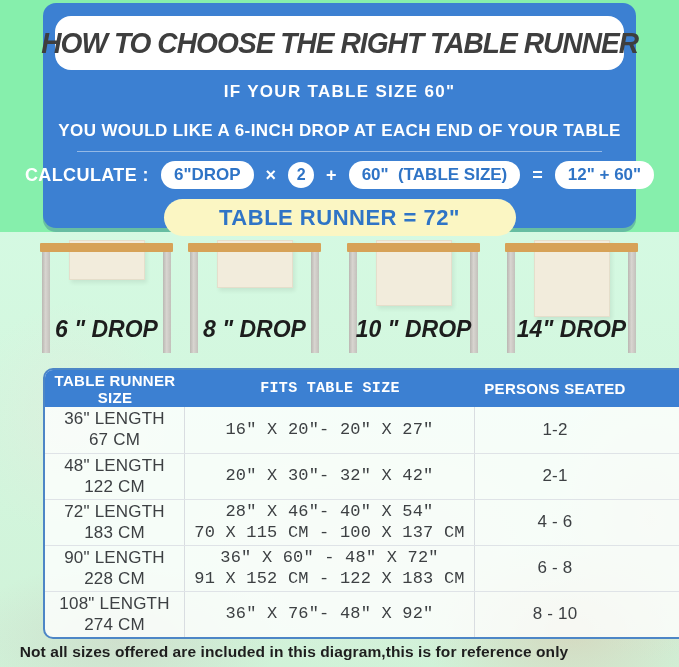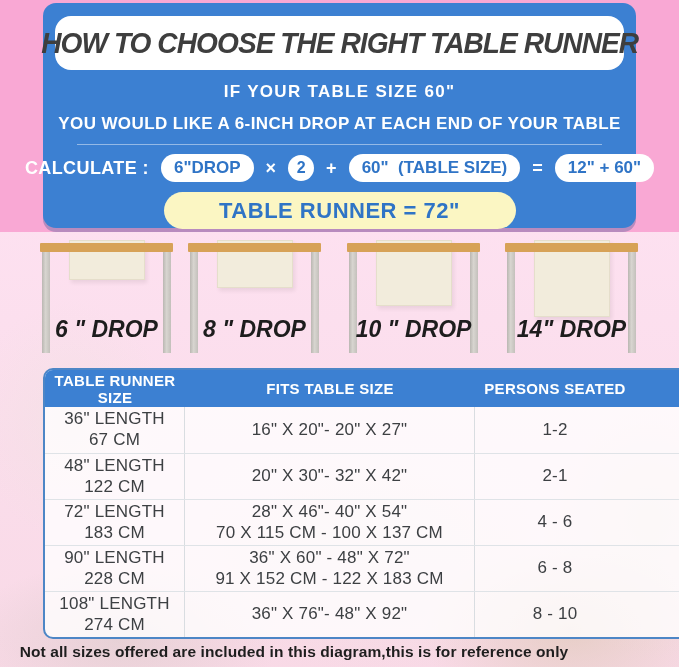--- a/index.html
+++ b/index.html
@@ -1,19 +1,19 @@
 <!DOCTYPE html>
 <html><head>
 <meta charset="utf-8">
 <style>
   * { margin:0; padding:0; box-sizing:border-box; }
   html,body { background:#ffffff; }
   .canvas {
     position:relative; width:679px; height:667px; overflow:hidden;
-    background:#f9a8d4; font-family:"Liberation Sans", sans-serif;
+    background:#86efac; font-family:"Liberation Sans", sans-serif;
   }
 
   
   .blob { position:absolute; pointer-events:none; }
   .blob.b1 { left:420px; top:540px; width:300px; height:180px;
     background:radial-gradient(ellipse at center, rgba(216,196,172,.55), rgba(216,196,172,0) 70%); }
   .blob.b2 { left:-40px; top:560px; width:320px; height:160px;
     background:radial-gradient(ellipse at center, rgba(205,196,188,.40), rgba(205,196,188,0) 70%); }
   .blob.b3 { left:540px; top:380px; width:220px; height:280px;
     background:radial-gradient(ellipse at center, rgba(226,216,202,.45), rgba(226,216,202,0) 70%); }
@@ -33,21 +33,21 @@
   .title-box {
     margin-top:13px; height:54px; background:#ffffff; border-radius:16px;
     display:flex; align-items:center; justify-content:center;
   }
   .title-box span {
     font-size:29px; font-weight:bold; font-style:italic; color:#3e3e3e;
     letter-spacing:-1px; white-space:nowrap; transform:scaleX(.97);
   }
   .sub1 { margin-top:12px; text-align:center; color:#ffffff; font-weight:bold;
     font-size:17px; letter-spacing:1.3px; }
-  .sub2 { margin-top:12px; text-align:center; color:#ffffff; font-weight:bold;
+  .sub2 { margin-top:19px; text-align:center; color:#ffffff; font-weight:bold;
     font-size:17px; letter-spacing:.4px; white-space:nowrap; }
   .divider { margin:10px auto 0; width:525px; height:1px; background:rgba(255,255,255,.45); }
   .calc-row { margin-top:9px; display:flex; align-items:center; justify-content:center; gap:12px; }
   .calc-label { color:#ffffff; font-weight:bold; font-size:18px; letter-spacing:.4px; white-space:pre; }
   .pill { background:#ffffff; color:#2f74c6; font-weight:bold; font-size:17px;
     padding:4px 13px; border-radius:999px; white-space:pre; }
   .op { color:#ffffff; font-weight:bold; font-size:18px; }
   .num-circle { width:26px; height:26px; border-radius:50%; background:#ffffff;
     color:#2f74c6; font-weight:bold; font-size:16px; flex:0 0 26px;
     display:flex; align-items:center; justify-content:center; }
@@ -68,21 +68,21 @@
   .f3 .runner { height:66px; } .f4 .runner { height:77px; }
   .drop-label { position:absolute; left:0; right:0; top:78px; text-align:center;
     font-size:23px; font-weight:bold; font-style:italic; color:#1d1d1d; white-space:pre; }
 
   
   .size-table { position:absolute; left:43px; top:368px; width:679px;
     border:2px solid #4d86c6; border-radius:10px; overflow:hidden;
     background:rgba(255,255,255,.80); }
   .thead { display:flex; height:37px; background:#3c80d2; align-items:center; }
   .th { color:#ffffff; font-weight:bold; font-size:15px; letter-spacing:.3px; text-align:center; }
-  .c1 { width:140px; } .c2 { width:290px; } .c3 { width:160px; }
+  .c1 { width:140px; } .c2 { width:290px;font-family:Liberation Mono, monospace; } .c3 { width:160px; }
   .tr { display:flex; height:46px; align-items:center; }
   .tr + .tr { border-top:1px solid #dfe3e7; }
   .td { height:100%; display:flex; flex-direction:column; justify-content:center;
     text-align:center; color:#3d4043; font-size:17px; line-height:1.22; letter-spacing:.2px; }
   .td.c1, .td.c2 { border-right:1px solid #d9dde1; }
   .td div { white-space:pre; }
 
   .footer-note { position:absolute; left:0; top:643px; width:588px; text-align:center;
     font-size:15.5px; font-weight:bold; color:#1e1e1e; letter-spacing:.1px; }
 </style>

